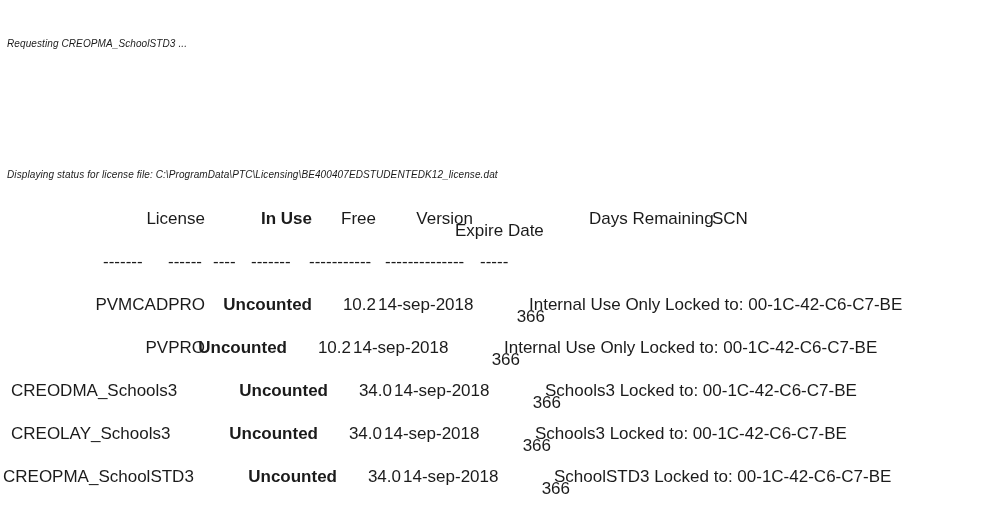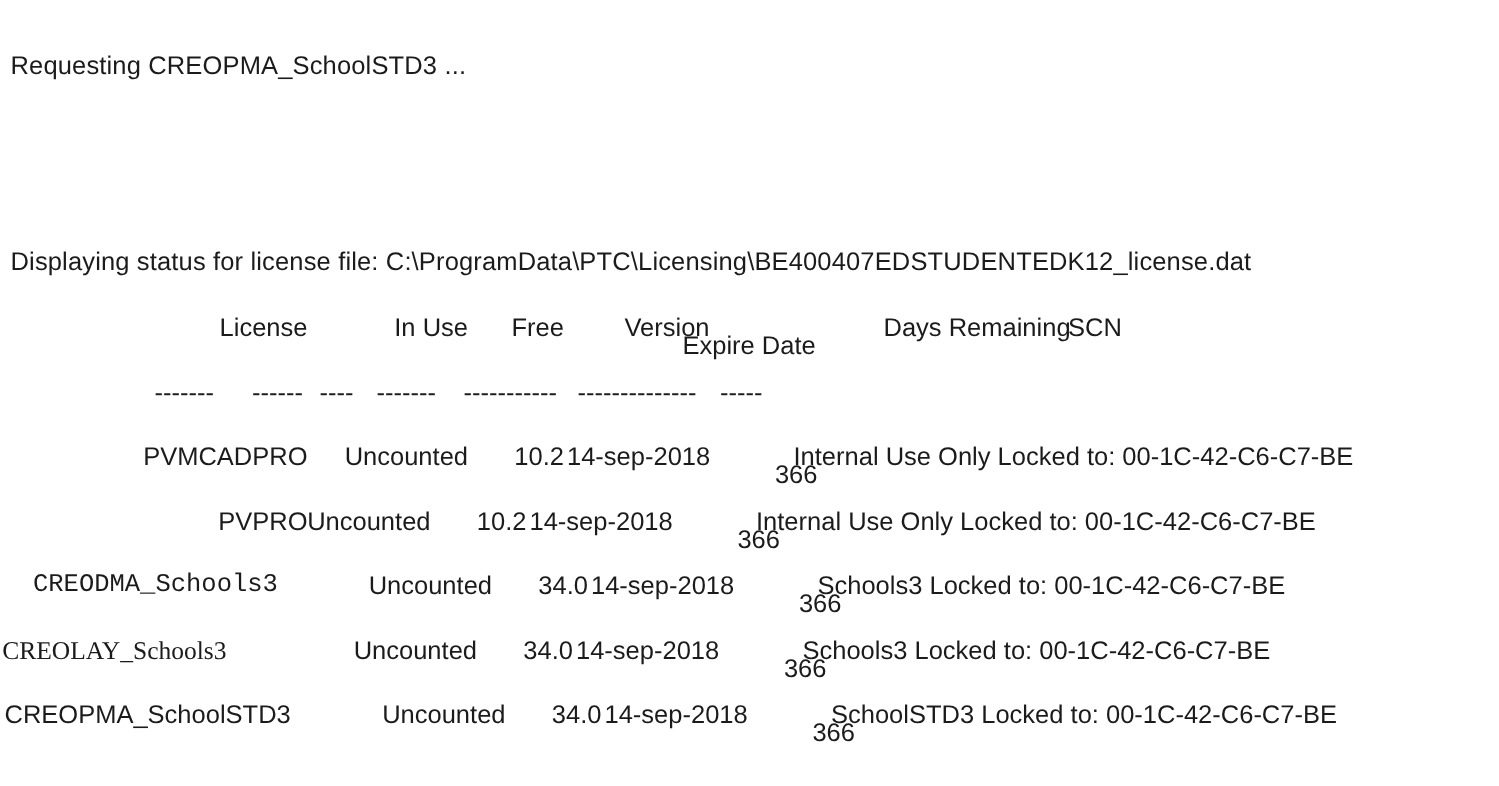--- a/index.html
+++ b/index.html
@@ -18,24 +18,25 @@
   .console {
     position: relative;
     width: 999px;
     height: 524px;
     box-sizing: border-box;
     padding: 0;
   }
   .line {
     position: absolute;
     white-space: pre;
-    font-size: 17px;
+    font-size: 10px;
     line-height: 18px;
     color: #1b1b1b;
     letter-spacing: 0.1px;
+    font-style: italic;
   }
   .msg-request { left: 7px;  top: 35px; }
   .msg-error   { left: 7px;  top: 79px; }
   .msg-status  { left: 7px;  top: 166px; }
 
   .table {
     position: absolute;
     left: 0;
     top: 205px;
     width: 999px;
@@ -54,21 +55,21 @@
   }
   
   .c-license  { width: 150px; text-align: right; }
   .c-inuse    { width: 105px; text-align: right; }
   .c-free     { width: 62px;  text-align: right; }
   .c-version  { width: 95px;  text-align: right; }
   .c-expire   { width: 70px;  text-align: right; }
   .c-scn      { white-space: pre; }
 
   .row .c-license { left: 55px; }
-  .row .c-inuse   { left: 207px; }
+  .row .c-inuse   { left: 207px; font-weight: bold; }
   .row .c-free    { left: 314px; }
   .row .c-version { left: 378px; }
   .row .c-expire  { left: 475px; margin-top: 12px; }
   .row .c-scn     { left: 529px; }
 
   
   .header .cell, .rule .cell { top: 4px; }
   .header .c-license { left: 55px; }
   .header .c-inuse   { left: 207px; }
   .header .c-free    { left: 314px; }
@@ -127,30 +128,30 @@
     <div class="row">
       <span class="cell c-license">PVPRO</span>
       <span class="cell c-inuse" style="left:182px;">Uncounted</span>
       <span class="cell c-free" style="left:289px;">10.2</span>
       <span class="cell c-version" style="left:353px;">14-sep-2018</span>
       <span class="cell c-expire" style="left:450px;">366</span>
       <span class="cell c-scn" style="left:504px;">Internal Use Only Locked to: 00-1C-42-C6-C7-BE</span>
     </div>
 
     <div class="row">
-      <span class="cell c-license" style="left:22px;font-family:Liberation Mono, monospace;">CREODMA_Schools3</span>
+      <span class="cell c-license" style="left:11px;">CREODMA_Schools3</span>
       <span class="cell c-inuse" style="left:223px;">Uncounted</span>
       <span class="cell c-free" style="left:330px;">34.0</span>
       <span class="cell c-version" style="left:394px;">14-sep-2018</span>
       <span class="cell c-expire" style="left:491px;">366</span>
       <span class="cell c-scn" style="left:545px;">Schools3 Locked to: 00-1C-42-C6-C7-BE</span>
     </div>
 
     <div class="row">
-      <span class="cell c-license" style="left:1px;font-family:Liberation Serif, serif;">CREOLAY_Schools3</span>
+      <span class="cell c-license" style="left:11px;">CREOLAY_Schools3</span>
       <span class="cell c-inuse" style="left:213px;">Uncounted</span>
       <span class="cell c-free" style="left:320px;">34.0</span>
       <span class="cell c-version" style="left:384px;">14-sep-2018</span>
       <span class="cell c-expire" style="left:481px;">366</span>
       <span class="cell c-scn" style="left:535px;">Schools3 Locked to: 00-1C-42-C6-C7-BE</span>
     </div>
 
     <div class="row">
       <span class="cell c-license" style="left:3px;">CREOPMA_SchoolSTD3</span>
       <span class="cell c-inuse" style="left:232px;">Uncounted</span>

